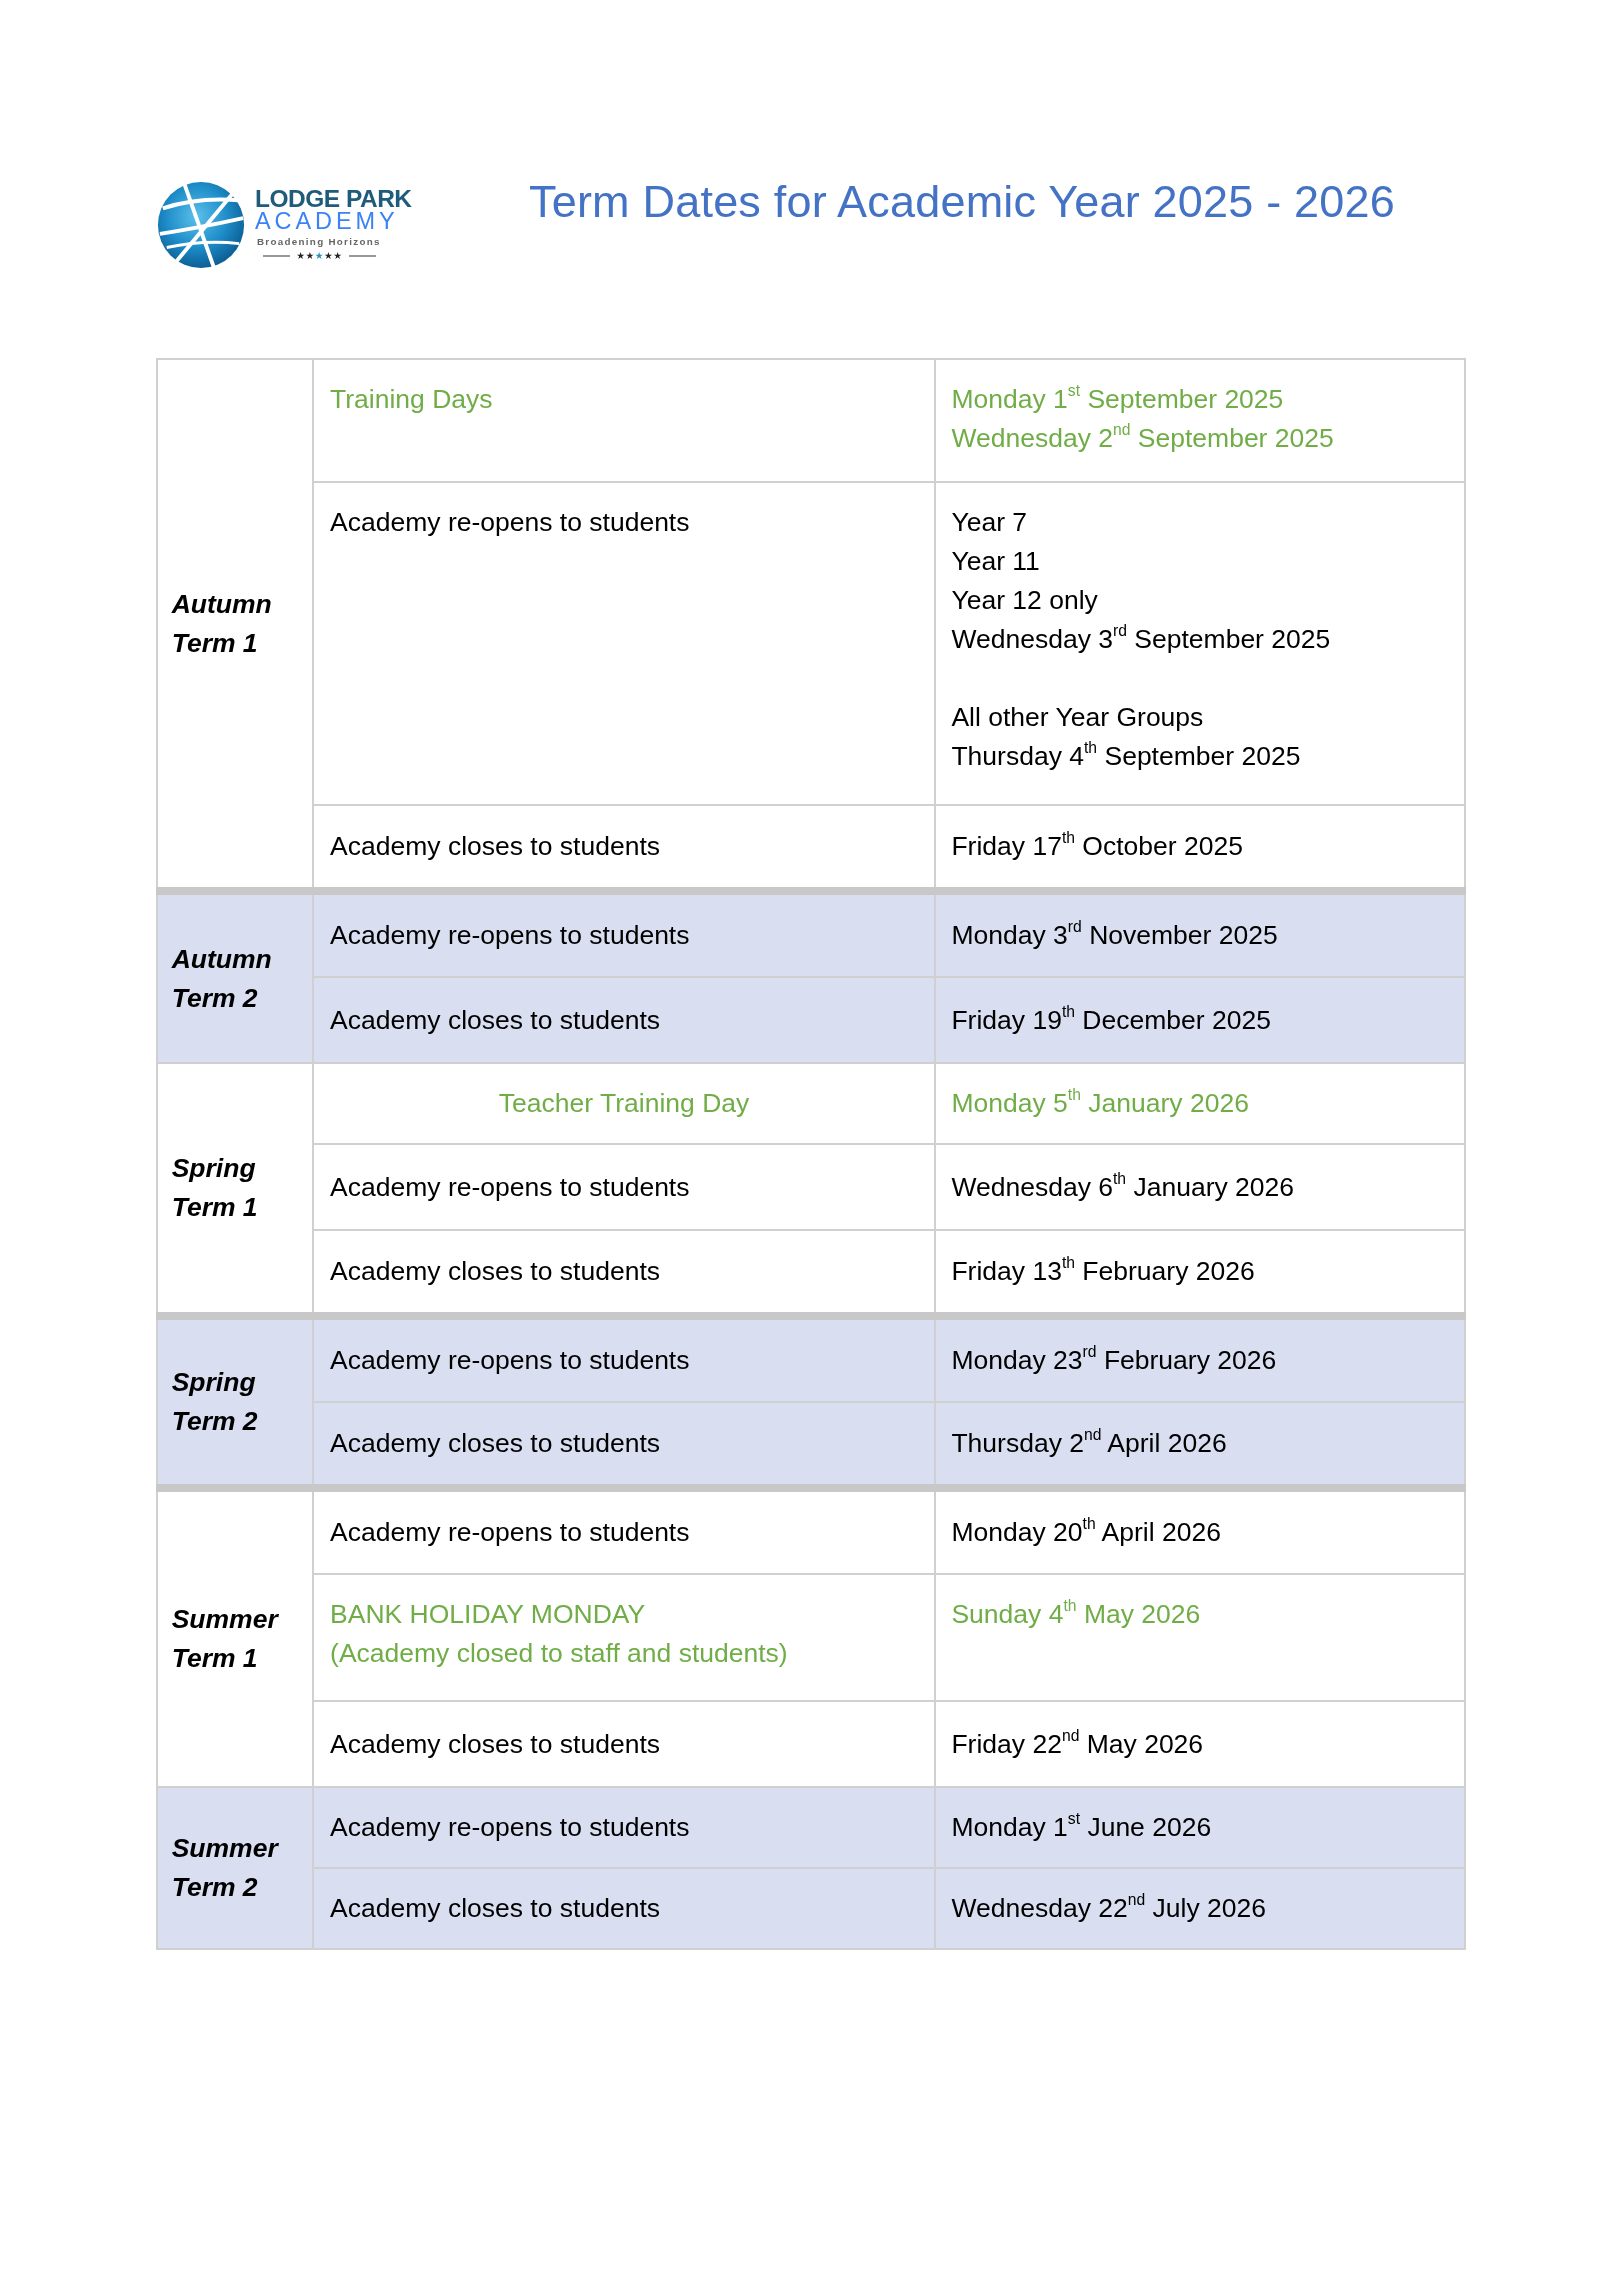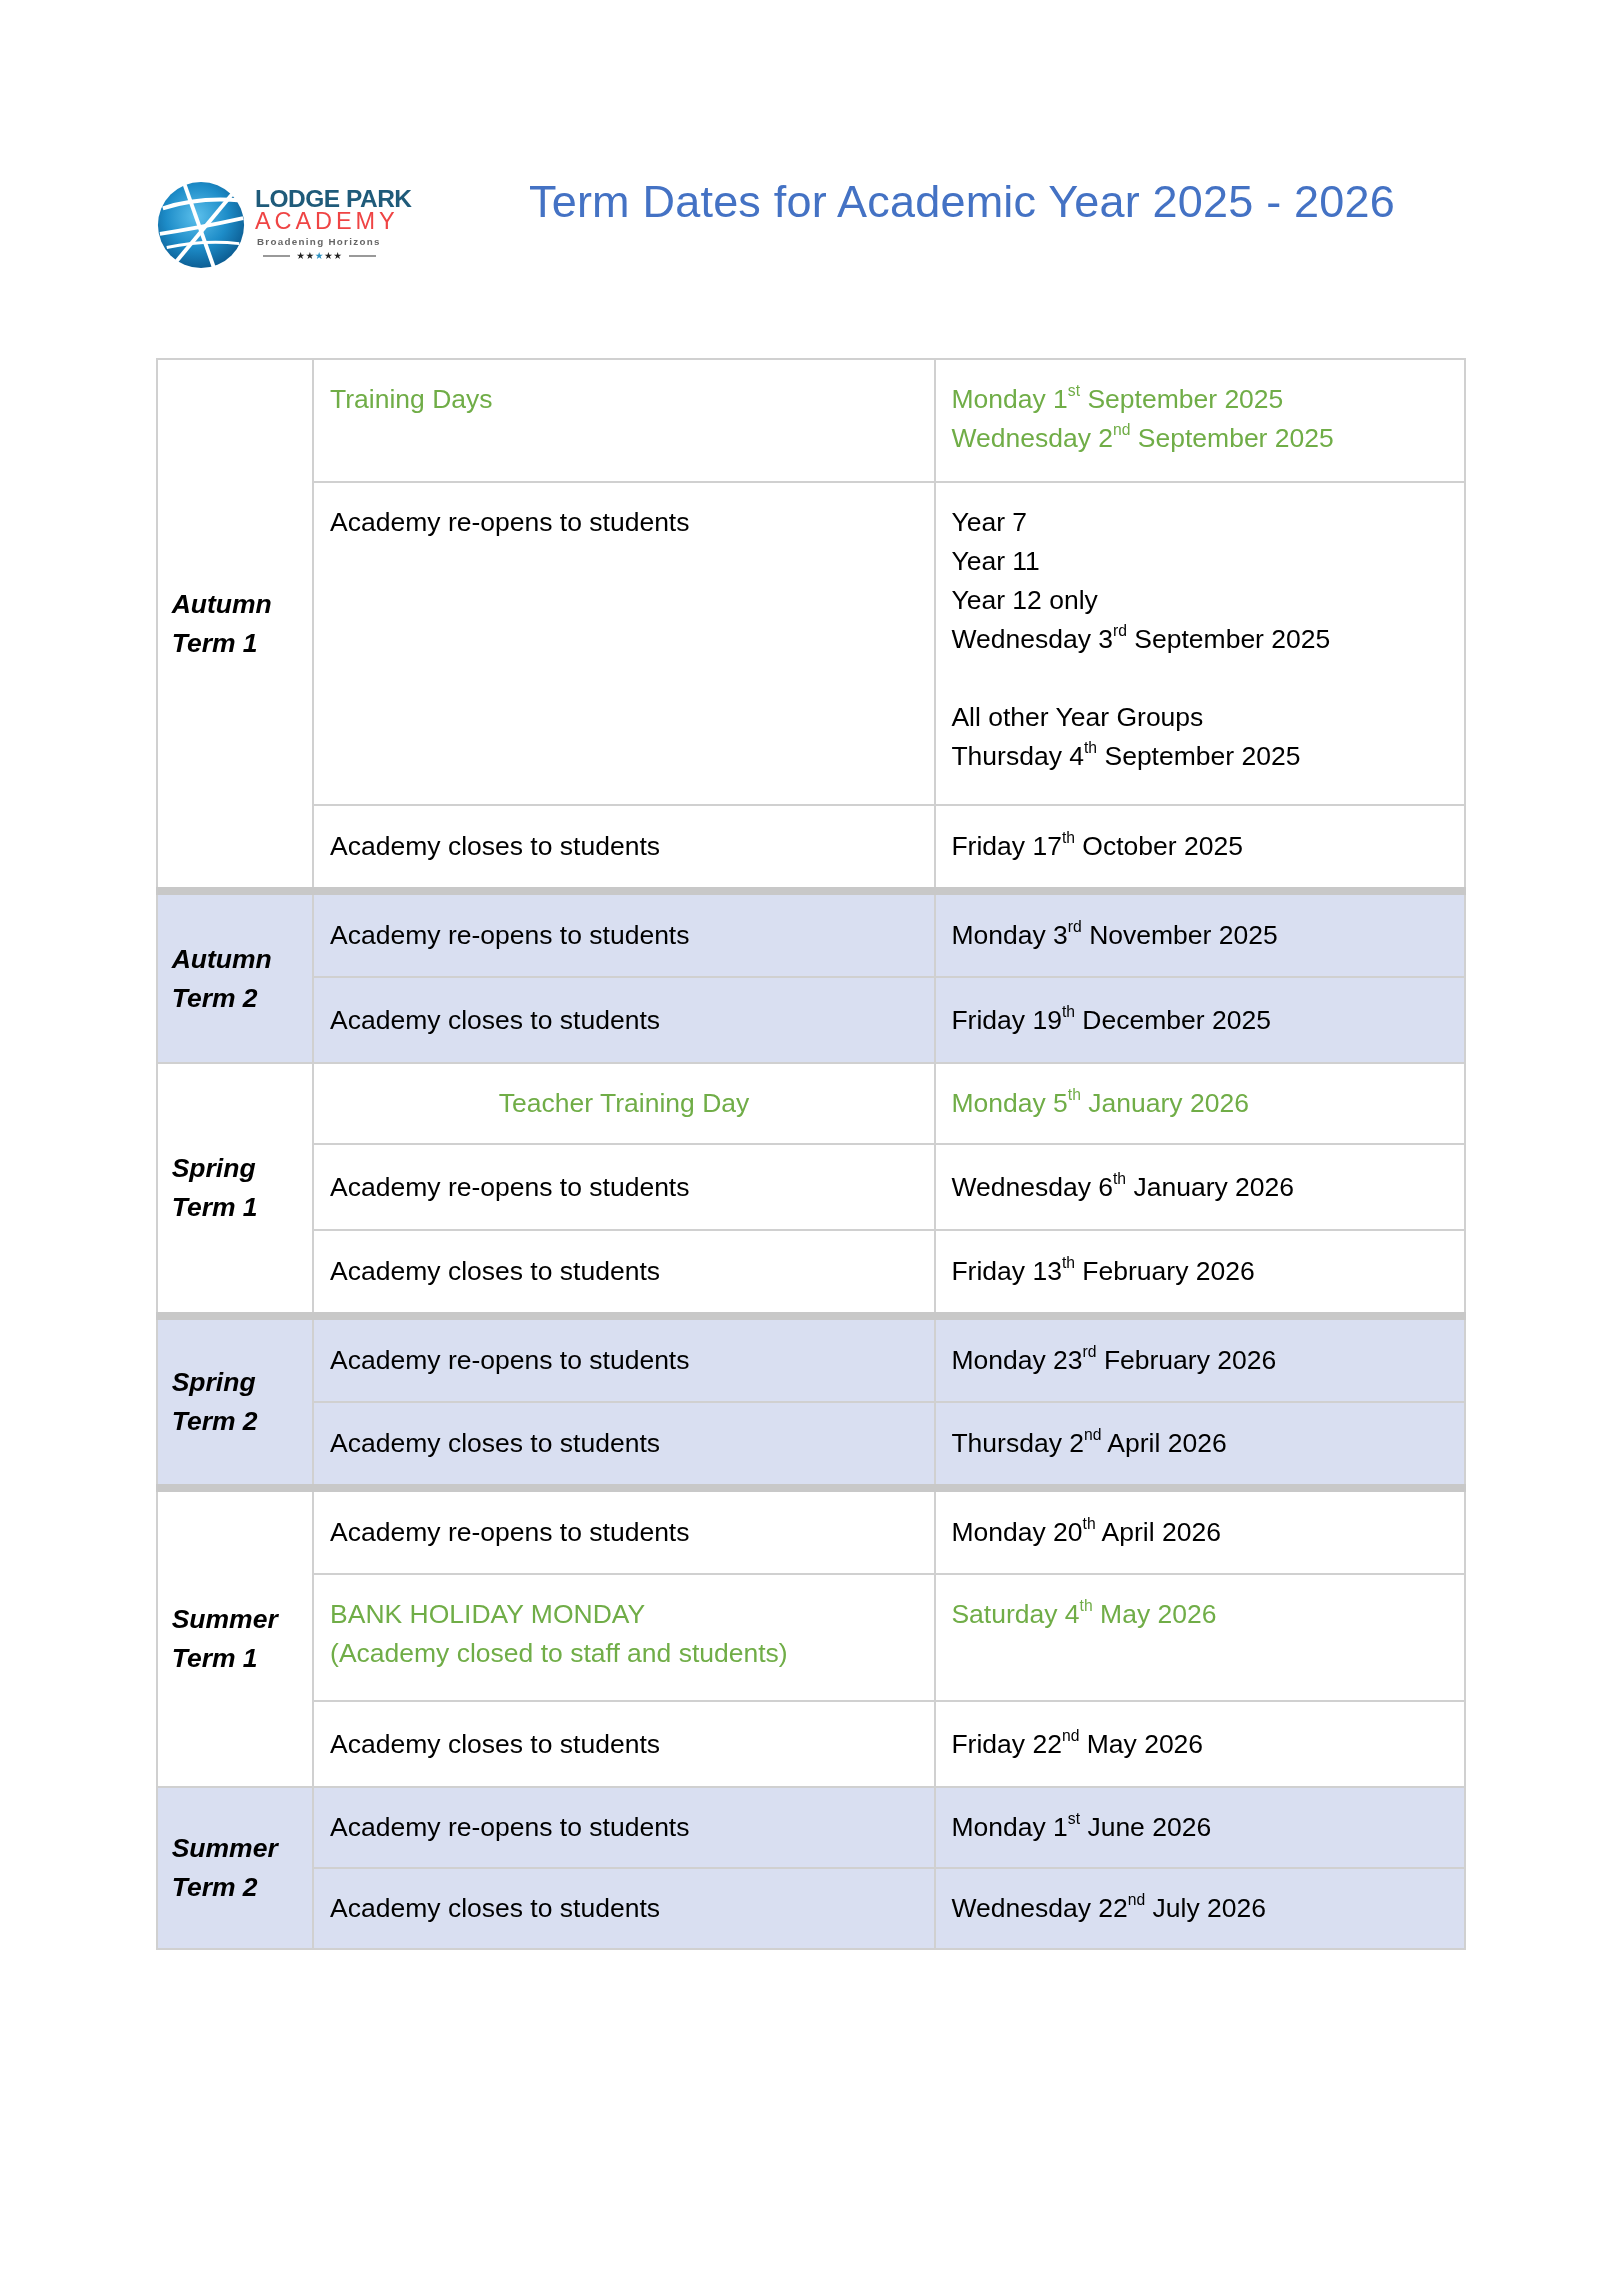--- a/index.html
+++ b/index.html
@@ -1,20 +1,20 @@
 <!DOCTYPE html>
 <html><head>
 <meta charset="utf-8">
 <style>
   html, body { margin:0; padding:0; background:#ffffff; }
   body { width:1621px; height:2293px; position:relative; font-family:"Liberation Sans", "DejaVu Sans", sans-serif; color:#000; }
   .logo { position:absolute; left:155px; top:179px; width:240px; height:93px; }
   .logo svg { position:absolute; left:0; top:0; }
   .logo .lp { position:absolute; left:100px; top:5.9px; font-size:24.5px; font-weight:bold; color:#1f5b7a; letter-spacing:-0.5px; white-space:nowrap; }
-  .logo .ac { position:absolute; left:100px; top:29px; font-size:23.5px; color:#ef4444; letter-spacing:3.9px; white-space:nowrap; }
+  .logo .ac { position:absolute; left:100px; top:29px; font-size:23.5px; color:#3b82f6; letter-spacing:3.9px; white-space:nowrap; }
   .logo .tg { position:absolute; left:102px; top:57px; font-size:9.8px; font-weight:bold; color:#666; letter-spacing:1.3px; white-space:nowrap; }
   .logo .stars { position:absolute; left:102px; top:71px; font-size:9.8px; color:#222; white-space:nowrap; letter-spacing:0.5px; }
   .logo .stars .line { display:inline-block; width:27.4px; height:2px; background:#999; vertical-align:middle; margin:0 5.9px; }
   .logo .stars .blue { color:#2a8fc0; }
   .title { position:absolute; left:529px; top:176px; font-size:45px; color:#4472c4; white-space:nowrap; letter-spacing:0.2px; }
 
   table.terms { position:absolute; left:156px; top:358px; width:1310px; border-collapse:collapse; font-size:26.5px; }
   table.terms td { border:2.9px solid #d0d0d0; vertical-align:top; padding:0 15.7px; line-height:39px; }
   td.term { width:125px; font-weight:bold; font-style:italic; vertical-align:middle !important; padding-left:13.7px !important; }
   td.event { width:588px; }
@@ -169,21 +169,21 @@
         <td class="date" style="vertical-align: middle;">
           <div><span>Monday 20</span><sup>th</sup><span> April 2026</span></div>
         </td>
       </tr>
       <tr style="height: 127px;">
         <td class="event pad-top">
           <div class="green">BANK HOLIDAY MONDAY</div>
           <div class="green">(Academy closed to staff and students)</div>
         </td>
         <td class="date pad-top">
-          <div class="green"><span>Saturday 4</span><sup>th</sup><span> May 2026</span></div>
+          <div class="green"><span>Sunday 4</span><sup>th</sup><span> May 2026</span></div>
         </td>
       </tr>
       <tr style="height: 86px;">
         <td class="event" style="vertical-align: middle;">
           <div>Academy closes to students</div>
         </td>
         <td class="date" style="vertical-align: middle;">
           <div><span>Friday 22</span><sup>nd</sup><span> May 2026</span></div>
         </td>
       </tr>

